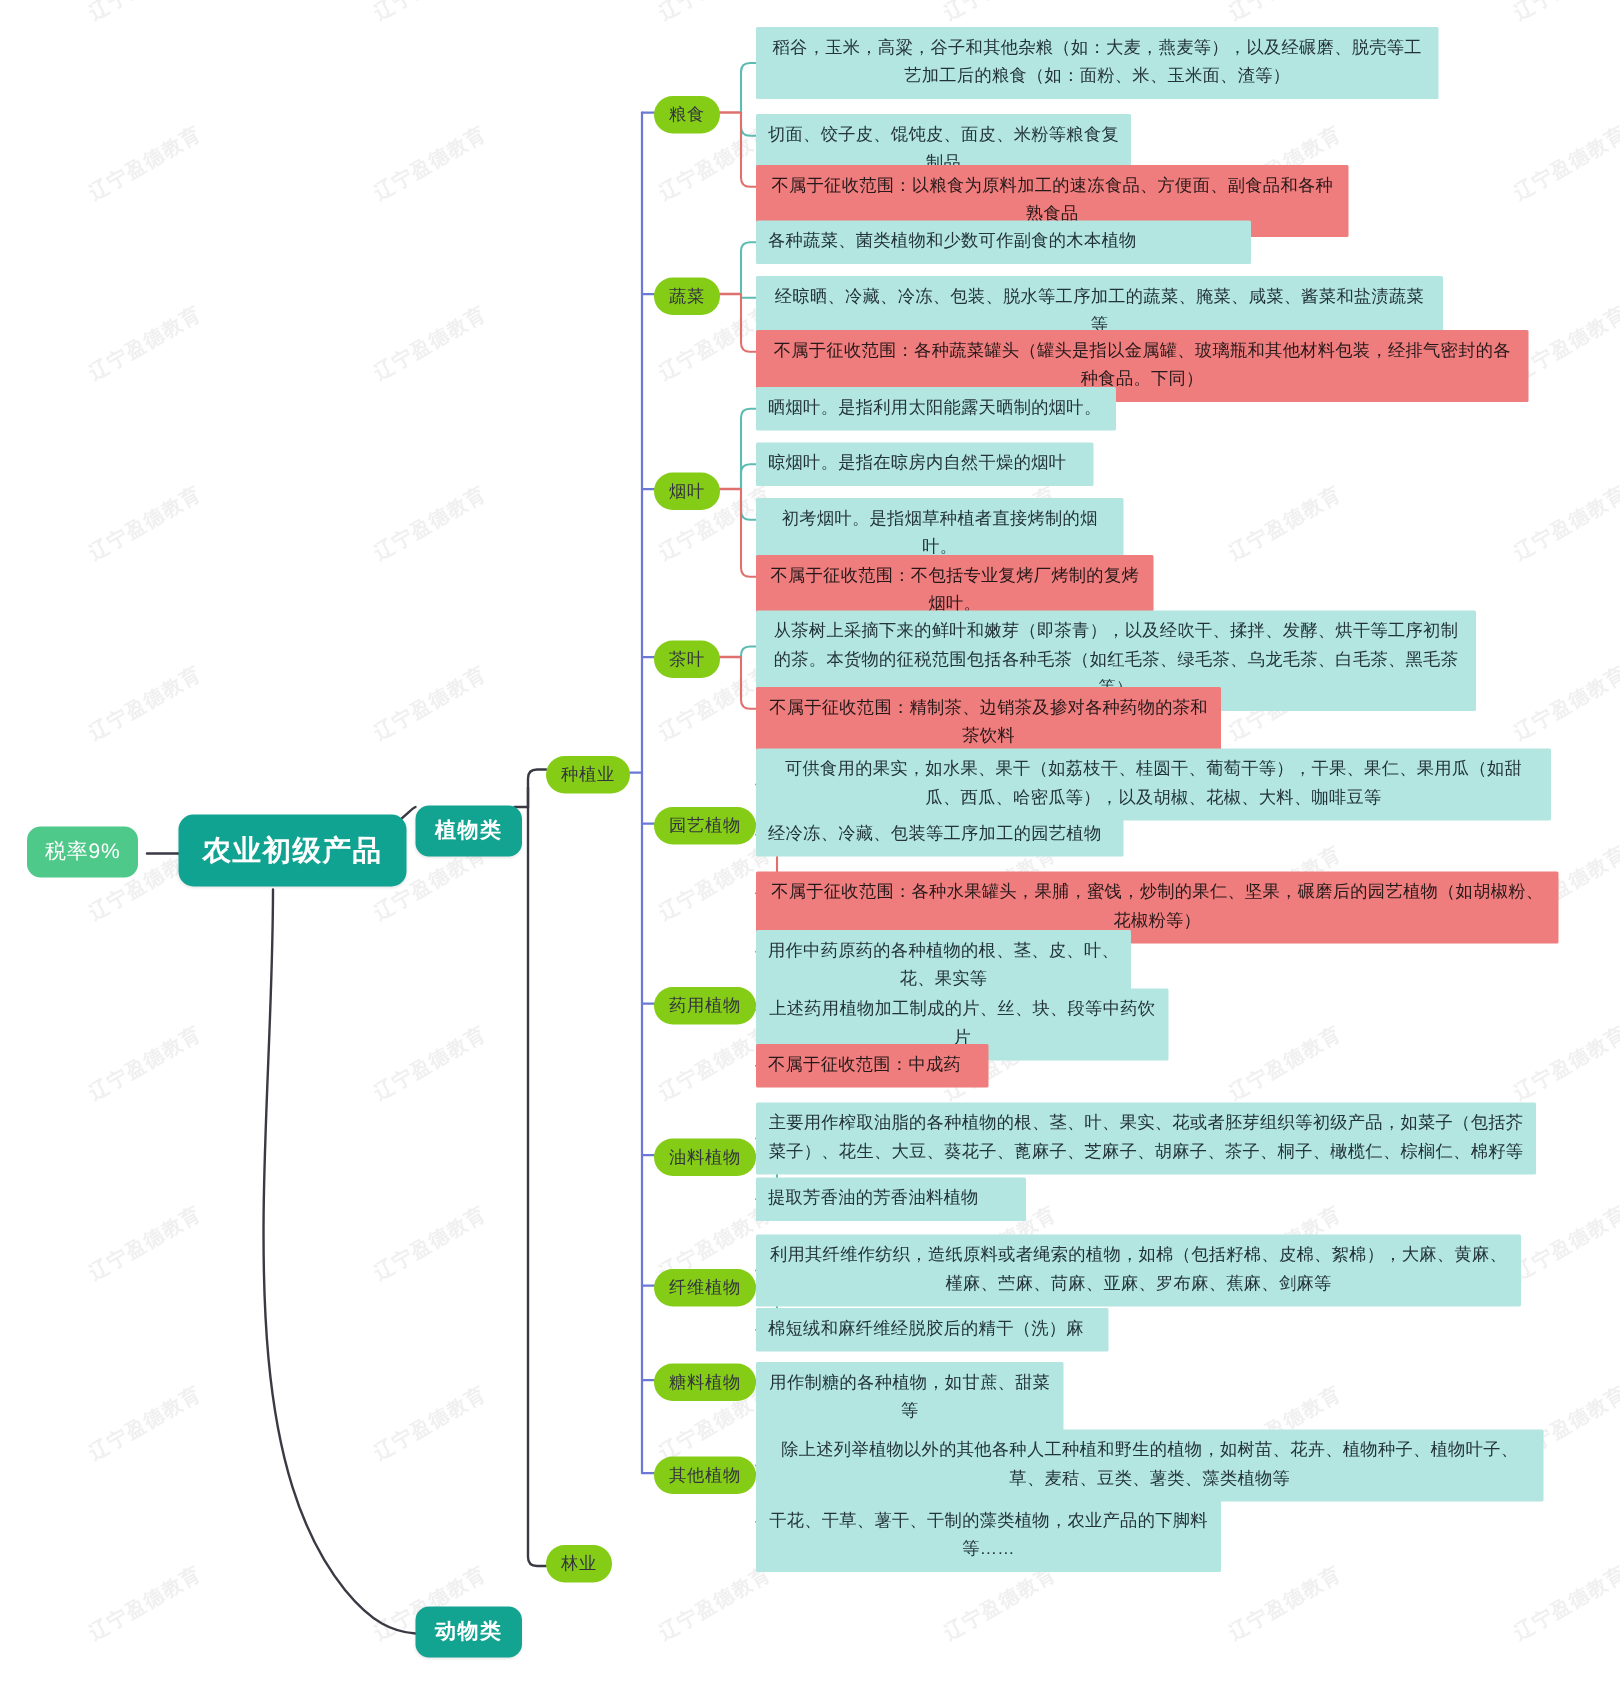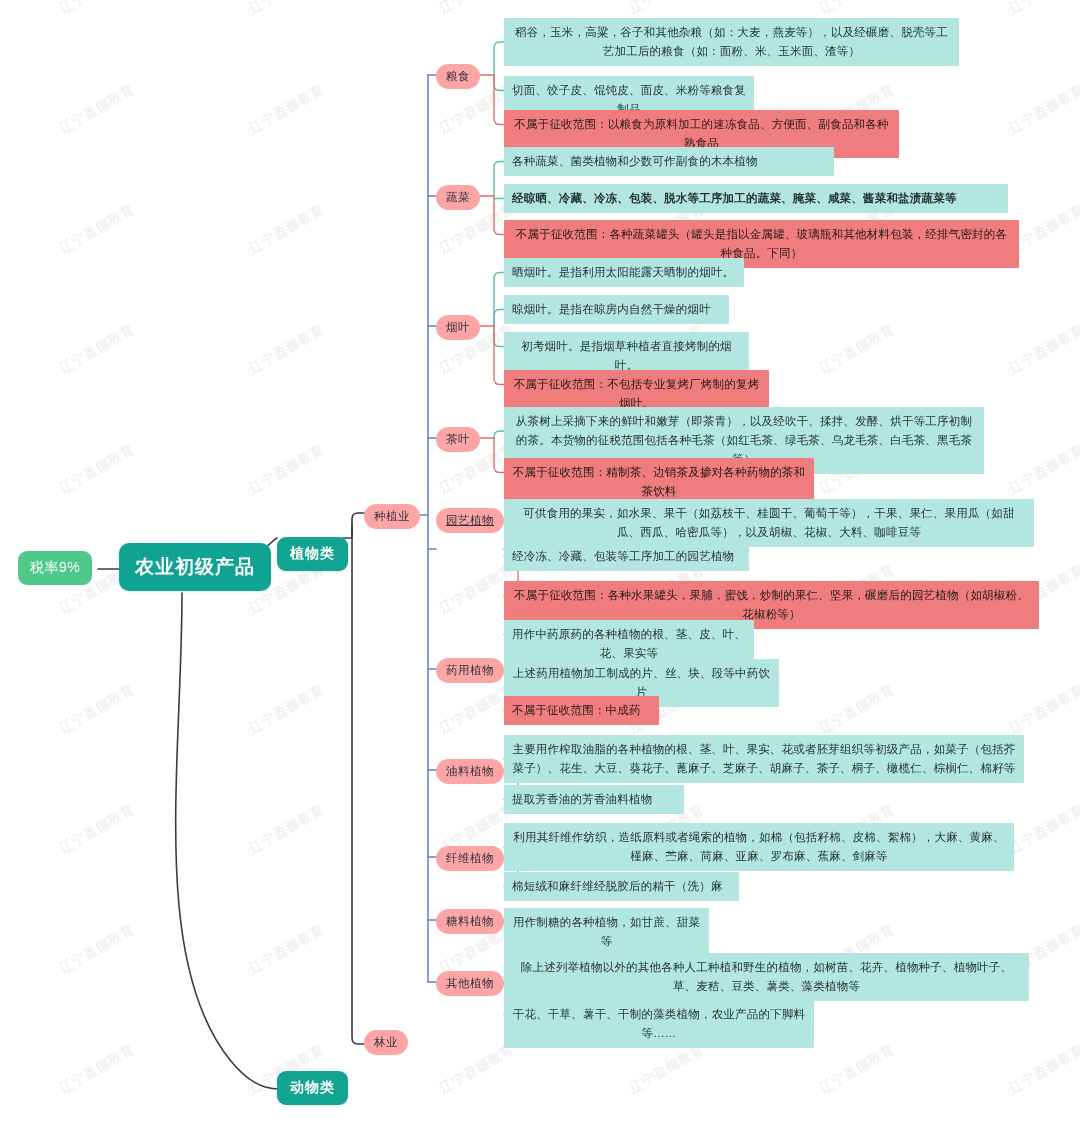--- a/index.html
+++ b/index.html
@@ -68,21 +68,21 @@
     background: #12a391;
     color: #ffffff;
     border-radius: 9px;
     font-size: 14px;
     font-weight: 700;
     padding: 8px 13px;
     letter-spacing: 1px;
     box-shadow: 0 1px 2px rgba(0,0,0,.10);
   }
   .lvl2 {
-    background: #fca5a5;
+    background: #84cc16;
     color: #33343c;
     border-radius: 14px;
     font-size: 11.5px;
     padding: 5px 10px;
     letter-spacing: .5px;
   }
   .lvl3 {
     background: #b3e6e0;
     color: #23333a;
     font-size: 11.5px;
@@ -233,31 +233,31 @@
 
   <div class="node lvl2" style="left:364px; top:1030px;">林业</div>
 
   <div id="cat-layer">
       <div class="node lvl2" style="left: 436px; top: 64px;">粮食</div>
       <div class="node lvl3" style="left: 504px; top: 18px; width: 455px; min-height: 48px;">稻谷，玉米，高粱，谷子和其他杂粮（如：大麦，燕麦等），以及经碾磨、脱壳等工艺加工后的粮食（如：面粉、米、玉米面、渣等）</div>
       <div class="node lvl3" style="left: 504px; top: 76px; width: 250px; min-height: 29px;">切面、饺子皮、馄饨皮、面皮、米粉等粮食复制品</div>
       <div class="node lvl3 excl" style="left: 504px; top: 110px; width: 395px; min-height: 29px;">不属于征收范围：以粮食为原料加工的速冻食品、方便面、副食品和各种熟食品</div>
       <div class="node lvl2" style="left: 436px; top: 185px;">蔬菜</div>
       <div class="node lvl3" style="left: 504px; top: 147px; width: 330px; min-height: 29px;">各种蔬菜、菌类植物和少数可作副食的木本植物</div>
-      <div class="node lvl3" style="left: 504px; top: 184px; width: 504px; min-height: 29px; font-weight: bold;">经晾晒、冷藏、冷冻、包装、脱水等工序加工的蔬菜、腌菜、咸菜、酱菜和盐渍蔬菜等</div>
+      <div class="node lvl3" style="left: 504px; top: 184px; width: 458px; min-height: 29px;">经晾晒、冷藏、冷冻、包装、脱水等工序加工的蔬菜、腌菜、咸菜、酱菜和盐渍蔬菜等</div>
       <div class="node lvl3 excl" style="left: 504px; top: 220px; width: 515px; min-height: 29px;">不属于征收范围：各种蔬菜罐头（罐头是指以金属罐、玻璃瓶和其他材料包装，经排气密封的各种食品。下同）</div>
       <div class="node lvl2" style="left: 436px; top: 315px;">烟叶</div>
       <div class="node lvl3" style="left: 504px; top: 258px; width: 240px; min-height: 29px;">晒烟叶。是指利用太阳能露天晒制的烟叶。</div>
       <div class="node lvl3" style="left: 504px; top: 295px; width: 225px; min-height: 29px;">晾烟叶。是指在晾房内自然干燥的烟叶</div>
       <div class="node lvl3" style="left: 504px; top: 332px; width: 245px; min-height: 29px;">初考烟叶。是指烟草种植者直接烤制的烟叶。</div>
       <div class="node lvl3 excl" style="left: 504px; top: 370px; width: 265px; min-height: 29px;">不属于征收范围：不包括专业复烤厂烤制的复烤烟叶。</div>
       <div class="node lvl2" style="left: 436px; top: 427px;">茶叶</div>
       <div class="node lvl3" style="left: 504px; top: 407px; width: 480px; min-height: 48px;">从茶树上采摘下来的鲜叶和嫩芽（即茶青），以及经吹干、揉拌、发酵、烘干等工序初制的茶。本货物的征税范围包括各种毛茶（如红毛茶、绿毛茶、乌龙毛茶、白毛茶、黑毛茶等）</div>
       <div class="node lvl3 excl" style="left: 504px; top: 458px; width: 310px; min-height: 29px;">不属于征收范围：精制茶、边销茶及掺对各种药物的茶和茶饮料</div>
-      <div class="node lvl2" style="left: 436px; top: 508px; text-decoration: underline;">园艺植物</div>
+      <div class="node lvl2" style="left: 436px; top: 538px;">园艺植物</div>
       <div class="node lvl3" style="left: 504px; top: 499px; width: 530px; min-height: 48px;">可供食用的果实，如水果、果干（如荔枝干、桂圆干、葡萄干等），干果、果仁、果用瓜（如甜瓜、西瓜、哈密瓜等），以及胡椒、花椒、大料、咖啡豆等</div>
       <div class="node lvl3" style="left: 504px; top: 542px; width: 245px; min-height: 29px;">经冷冻、冷藏、包装等工序加工的园艺植物</div>
       <div class="node lvl3 excl" style="left: 504px; top: 581px; width: 535px; min-height: 29px;">不属于征收范围：各种水果罐头，果脯，蜜饯，炒制的果仁、坚果，碾磨后的园艺植物（如胡椒粉、花椒粉等）</div>
       <div class="node lvl2" style="left: 436px; top: 658px;">药用植物</div>
       <div class="node lvl3" style="left: 504px; top: 620px; width: 250px; min-height: 29px;">用作中药原药的各种植物的根、茎、皮、叶、花、果实等</div>
       <div class="node lvl3" style="left: 504px; top: 659px; width: 275px; min-height: 29px;">上述药用植物加工制成的片、丝、块、段等中药饮片</div>
       <div class="node lvl3 excl" style="left: 504px; top: 696px; width: 155px; min-height: 29px;">不属于征收范围：中成药</div>
       <div class="node lvl2" style="left: 436px; top: 759px;">油料植物</div>
       <div class="node lvl3" style="left: 504px; top: 735px; width: 520px; min-height: 48px;">主要用作榨取油脂的各种植物的根、茎、叶、果实、花或者胚芽组织等初级产品，如菜子（包括芥菜子）、花生、大豆、葵花子、蓖麻子、芝麻子、胡麻子、茶子、桐子、橄榄仁、棕榈仁、棉籽等</div>
       <div class="node lvl3" style="left: 504px; top: 785px; width: 180px; min-height: 29px;">提取芳香油的芳香油料植物</div>

